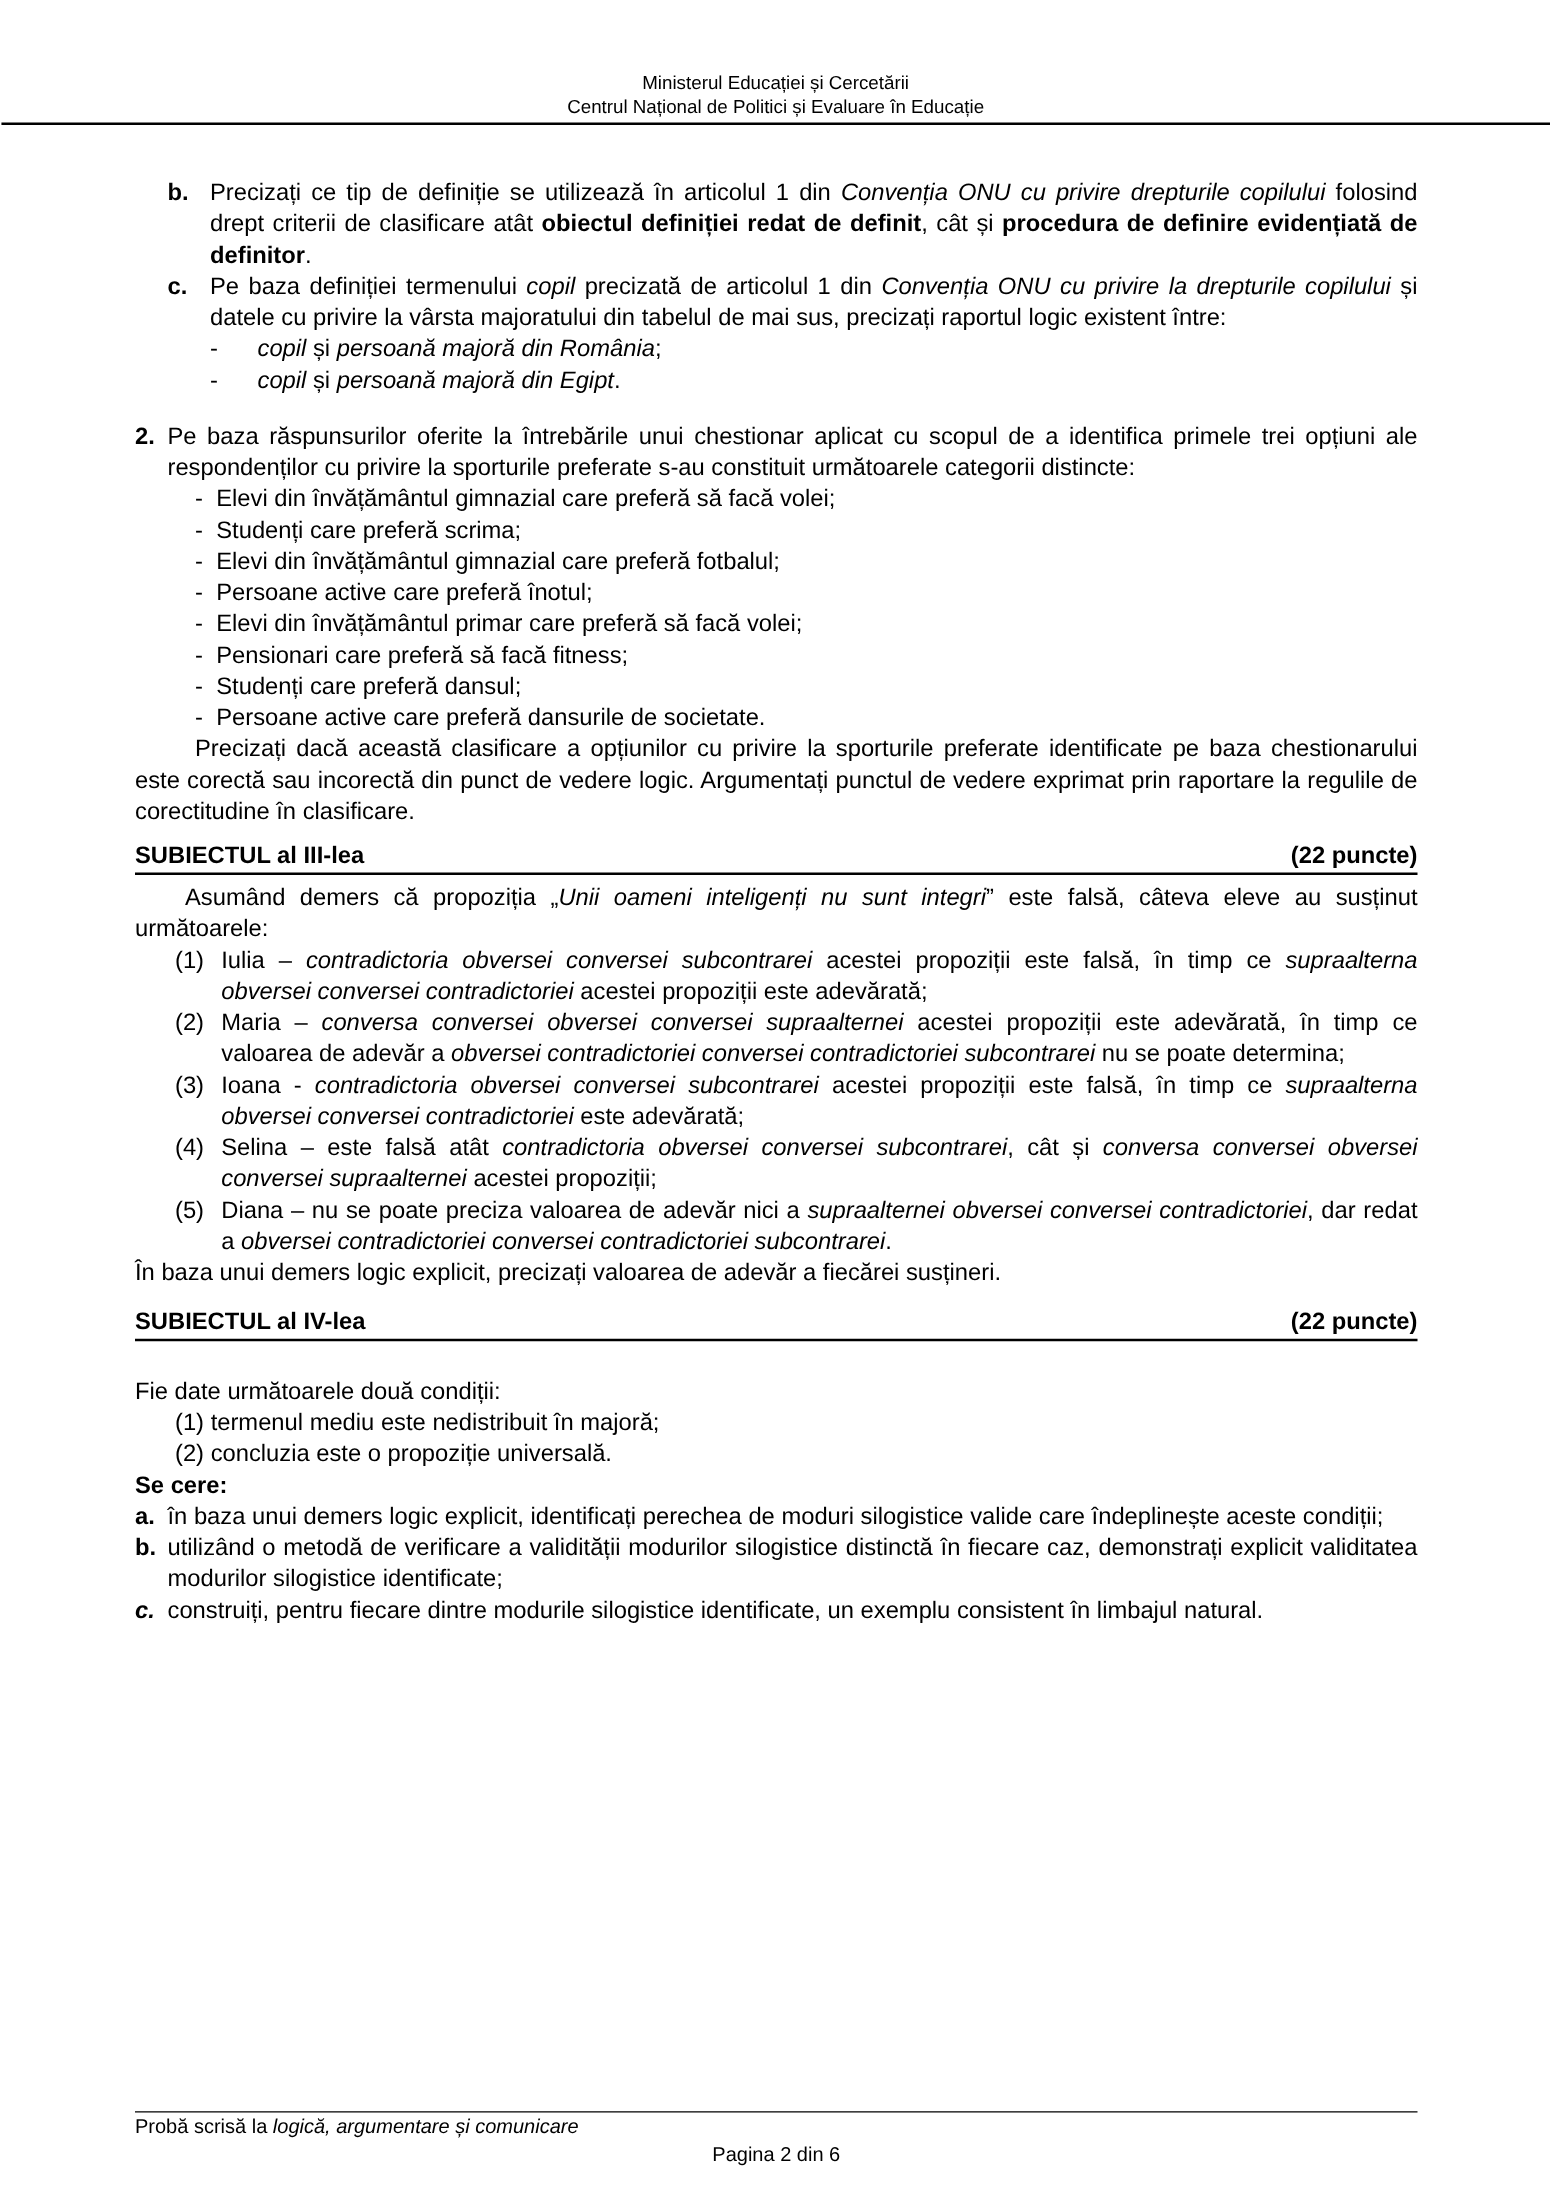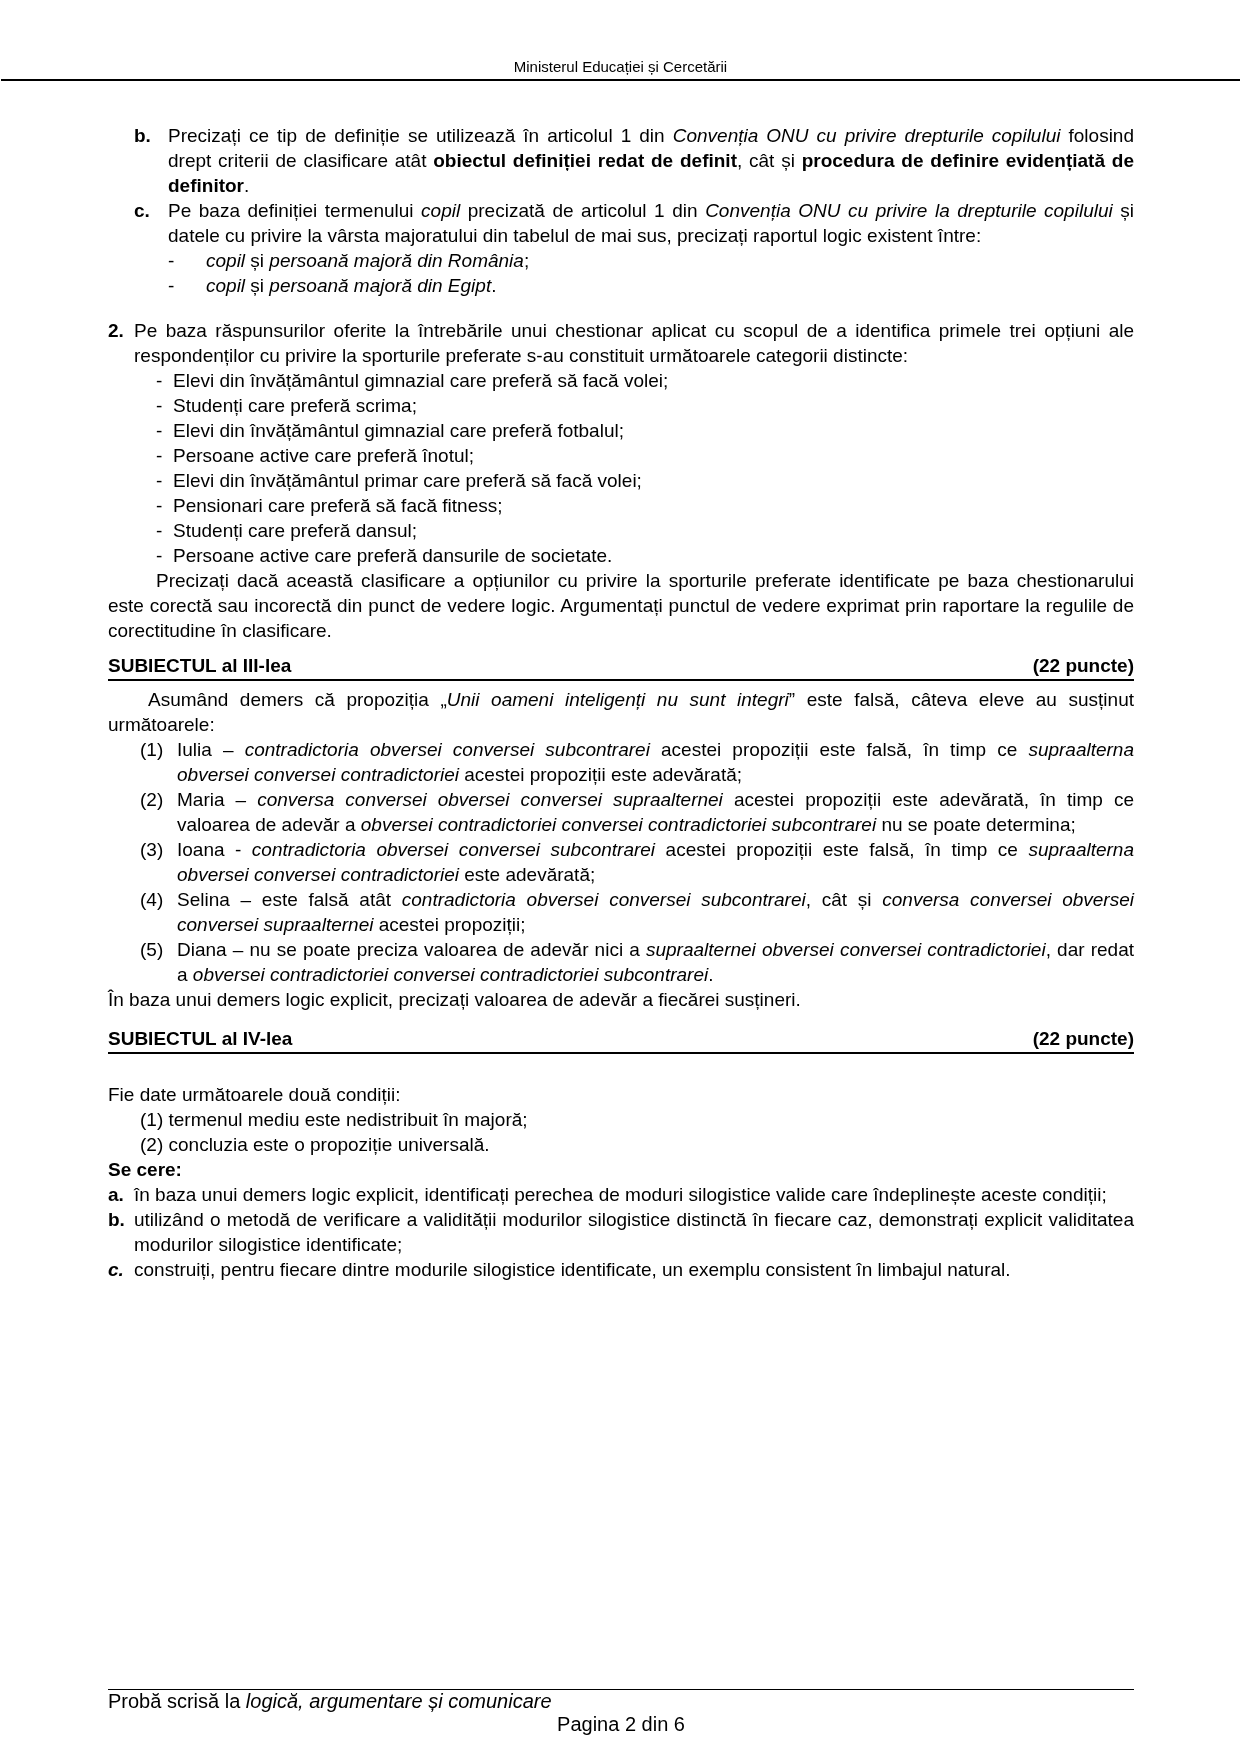--- a/index.html
+++ b/index.html
@@ -48,33 +48,34 @@
   .heading3 { margin-top: 10px; margin-bottom: 6px; }
   .heading4 { margin-top: 14px; margin-bottom: 28px; text-align: right; }
 
   .block-2 { margin-top: 20px; }
 
   .footer {
     position: absolute;
     left: 107px;
     right: 106px;
     bottom: 20px;
-    font-size: 20px;
+    font-size: 16px;
     line-height: 21px;
   }
   .footer-exam { border-top: 1px solid #000; padding-top: 1px; text-align: left; }
   .footer-page { text-align: center; margin-top: 2px; }
 </style>
 </head>
 <body>
 
 <div class="page">
 
   <div class="header">
     <div class="header-line">Ministerul Educației și Cercetării</div>
+    <div class="header-line">Centrul Național de Politici și Evaluare în Educație</div>
     <div class="header-rule"></div>
   </div>
 
   <div class="content">
 
     <div class="hang ind-b">
       <span class="lab b">b.</span>
       <span><span>Precizați ce tip de definiție se utilizează în articolul 1 din </span><span class="i">Convenția ONU cu privire drepturile copilului</span><span> folosind drept criterii de clasificare atât </span><span class="b">obiectul definiției redat de definit</span><span>, cât și </span><span class="b">procedura de definire evidențiată de definitor</span><span>.</span></span>
     </div>
 

